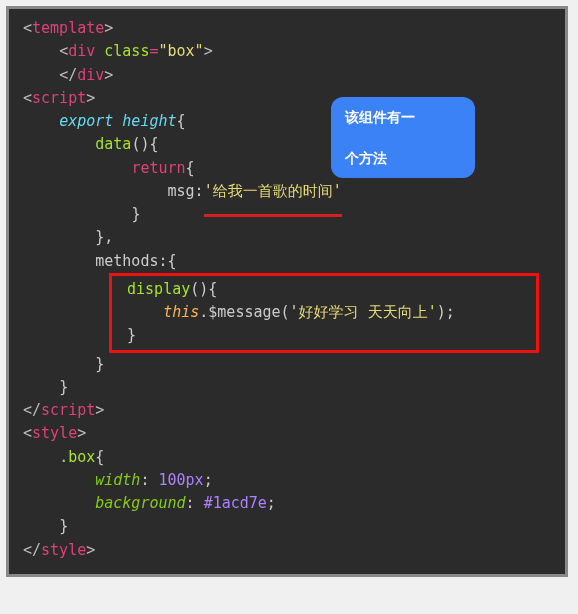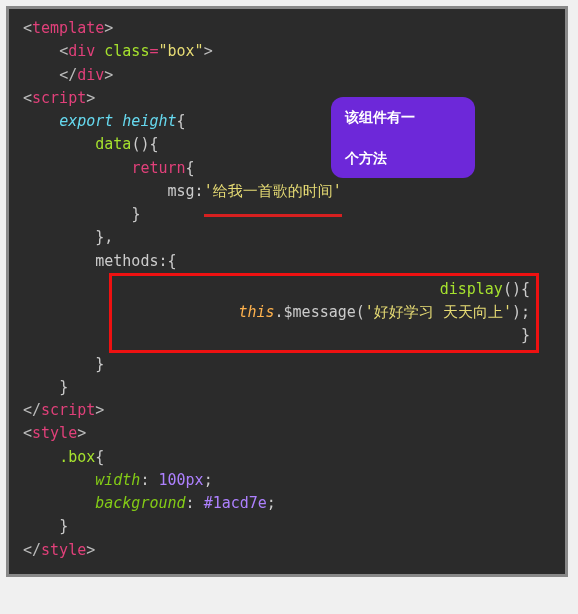--- a/index.html
+++ b/index.html
@@ -21,45 +21,44 @@
     box-sizing:border-box;
   }
   .line{white-space:pre;padding:0 14px;}
   .tag-angle{color:#bbb;}
   .tag-name{color:#e1407a;}
   .attr{color:#a6e22e;}
   .op{color:#e1407a;}
   .kw{color:#66d9ef;font-style:italic;}
   .kw2{color:#e1407a;}
   .fn{color:#a6e22e;}
-  .this{color:#ffb24d;font-style:italic;margin-left:34px;}
+  .this{color:#ffb24d;font-style:italic;}
   .num{color:#ae81ff;}
   .str{color:#e6db74;}
   .prop{color:#84cc16;font-style:italic;}
   .plain{color:#ccc;}
   .str-underline{border-bottom:3px solid #d62020;padding-bottom:14px;}
   .tooltip{
     position:absolute;
     top:88px;
     right:90px;
     width:116px;
-    background:#6d28d9;
+    background:#3b82f6;
     color:#fff;
     border-radius:12px;
     padding:10px 14px;
     font-family:"Microsoft YaHei",sans-serif;
     font-size:14px;
     line-height:1.45;
     font-weight:bold;
   }
   .redbox{
     border:3px solid #e11;
     margin:0 26px 0 100px;
     padding:2px 0 2px 0;
-    text-align:right;
   }
   .redbox .line{padding:0 6px;}
 </style>
 </head>
 <body>
 
 <div class="frame">
 
   <div class="tooltip">
     <span>该组件有一</span><br>

